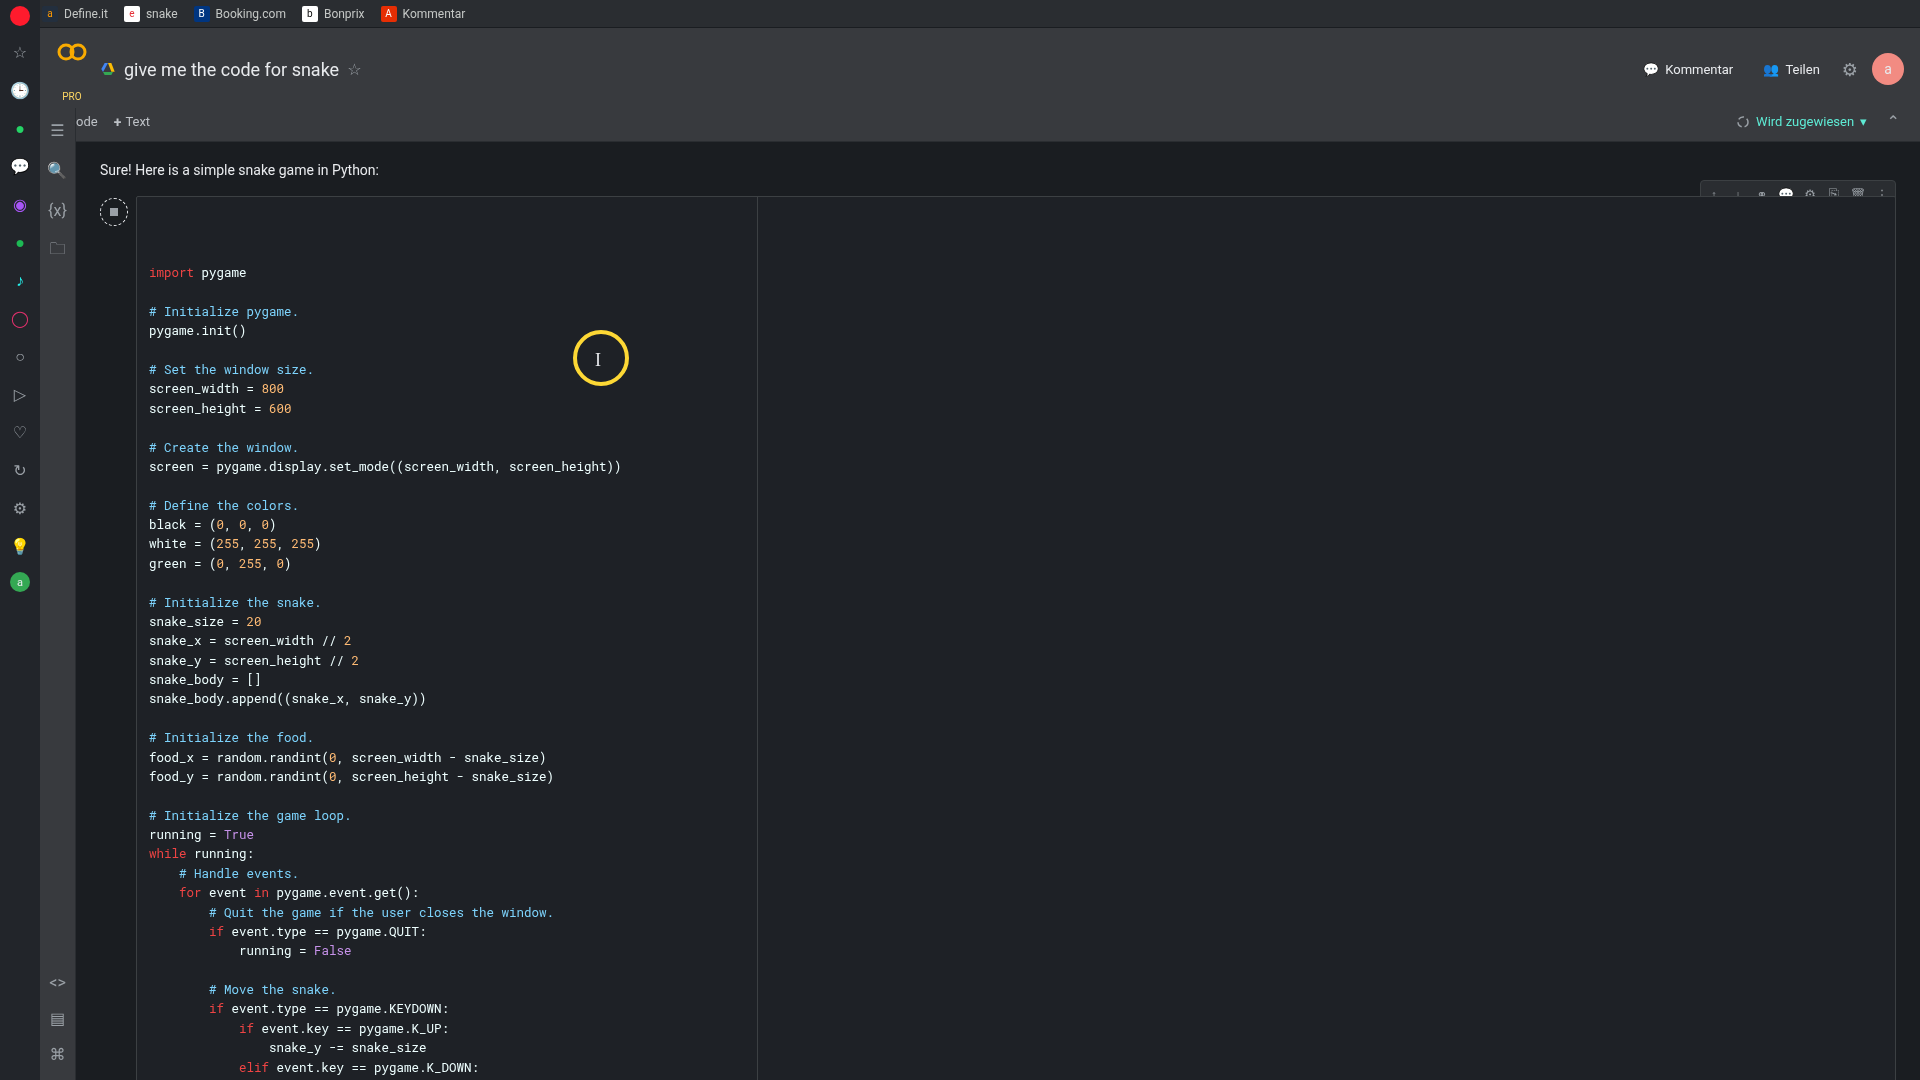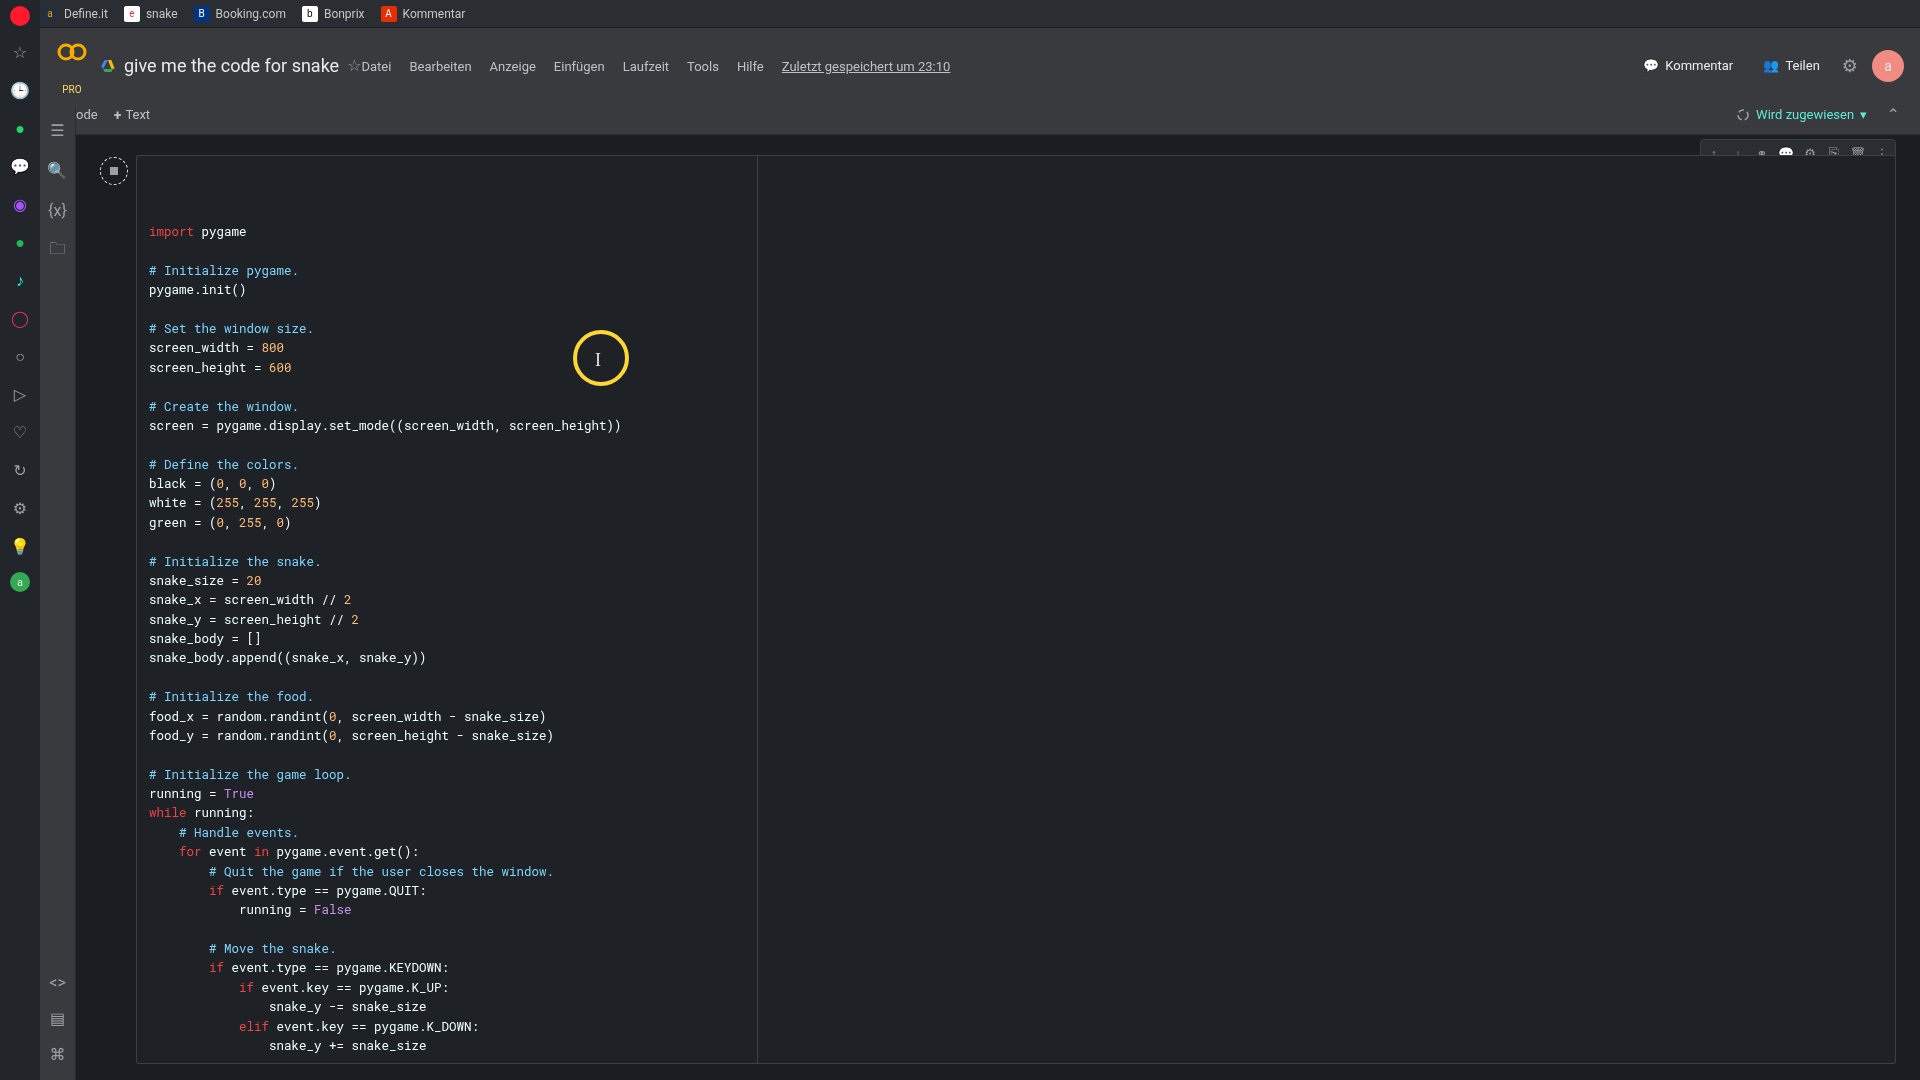--- a/index.html
+++ b/index.html
@@ -18,21 +18,21 @@
 
 
 .colab-header { margin-left: 40px; background: #383a3e; }
 .doc-row { display: flex; align-items: center; padding: 8px 16px 0 16px; gap: 12px; }
 .colab-logo { width: 32px; height: 32px; }
 .doc-title-area { display: flex; flex-direction: row; }
 .doc-title-line { display: flex; align-items: center; gap: 8px; }
 .doc-title { font-size: 18px; color: #e8eaed; font-weight: 400; }
 .drive-icon { width:16px; height:16px; }
 .star-icon { color: #9aa0a6; font-size: 16px; cursor:pointer;}
-.pro-label { font-size: 10px; color: #fdd663; text-align:center; margin-top:12px;}
+.pro-label { font-size: 10px; color: #fdd663; text-align:center; margin-top:19px;}
 .menu-row { display: flex; gap: 18px; font-size: 13px; color: #bdc1c6; margin-top: 4px; }
 .menu-item { cursor: pointer; }
 .menu-item.underline { text-decoration: underline; }
 .header-right { margin-left: auto; display: flex; align-items: center; gap: 14px; }
 .header-btn { display:flex; align-items:center; gap:6px; font-size:13px; color:#e8eaed; cursor:pointer; padding: 6px 8px; }
 .gear { color:#9aa0a6; cursor:pointer; font-size:18px;}
 .user-avatar { width:32px; height:32px; border-radius:50%; background:#f28b82; display:flex;align-items:center;justify-content:center; font-size:14px;}
 
 
 .toolbar-row { display: flex; align-items: center; padding: 6px 16px; gap: 16px; border-bottom: 1px solid #2a2d31;}
@@ -132,30 +132,20 @@
     <div class="doc-title-area">
       <div class="doc-title-line">
         <svg class="drive-icon" viewBox="0 0 24 24">
             <path d="M7 3l-5 9 2.5 4.5L12 3z" fill="#4285f4"></path>
             <path d="M12 3l5 13h5l-5-13z" fill="#fbbc04"></path>
             <path d="M4.5 16.5L7 21h10l2.5-4.5z" fill="#34a853"></path>
           </svg>
         <span class="doc-title">give me the code for snake</span>
         <span class="star-icon">☆</span>
       </div>
-      <div class="menu-row">
-        <span class="menu-item">Datei</span>
-        <span class="menu-item">Bearbeiten</span>
-        <span class="menu-item">Anzeige</span>
-        <span class="menu-item">Einfügen</span>
-        <span class="menu-item">Laufzeit</span>
-        <span class="menu-item">Tools</span>
-        <span class="menu-item">Hilfe</span>
-        <span class="menu-item underline">Zuletzt gespeichert um 23:10</span>
-      </div>
     </div>
     <div class="header-right">
       <div class="header-btn">
           <span>💬</span>
           <span>Kommentar</span>
         </div>
       <div class="header-btn">
           <span>👥</span>
           <span>Teilen</span>
         </div>
@@ -191,20 +181,21 @@
   <span class="cs-icon">{x}</span>
   <span class="cs-icon">🗀</span>
   <div class="colab-sidebar-bottom">
     <span class="cs-icon">&lt;&gt;</span>
     <span class="cs-icon">▤</span>
     <span class="cs-icon">⌘</span>
   </div>
 </div>
 
 <div class="main-content">
+  <div class="intro-text">Sure! Here is a simple snake game in Python:</div>
 
   <div class="code-cell">
     <div class="cell-toolbar">
       <span class="ct-icon">↑</span>
       <span class="ct-icon">↓</span>
       <span class="ct-icon">⚭</span>
       <span class="ct-icon">💬</span>
       <span class="ct-icon">⚙</span>
       <span class="ct-icon">⎘</span>
       <span class="ct-icon">🗑</span>

